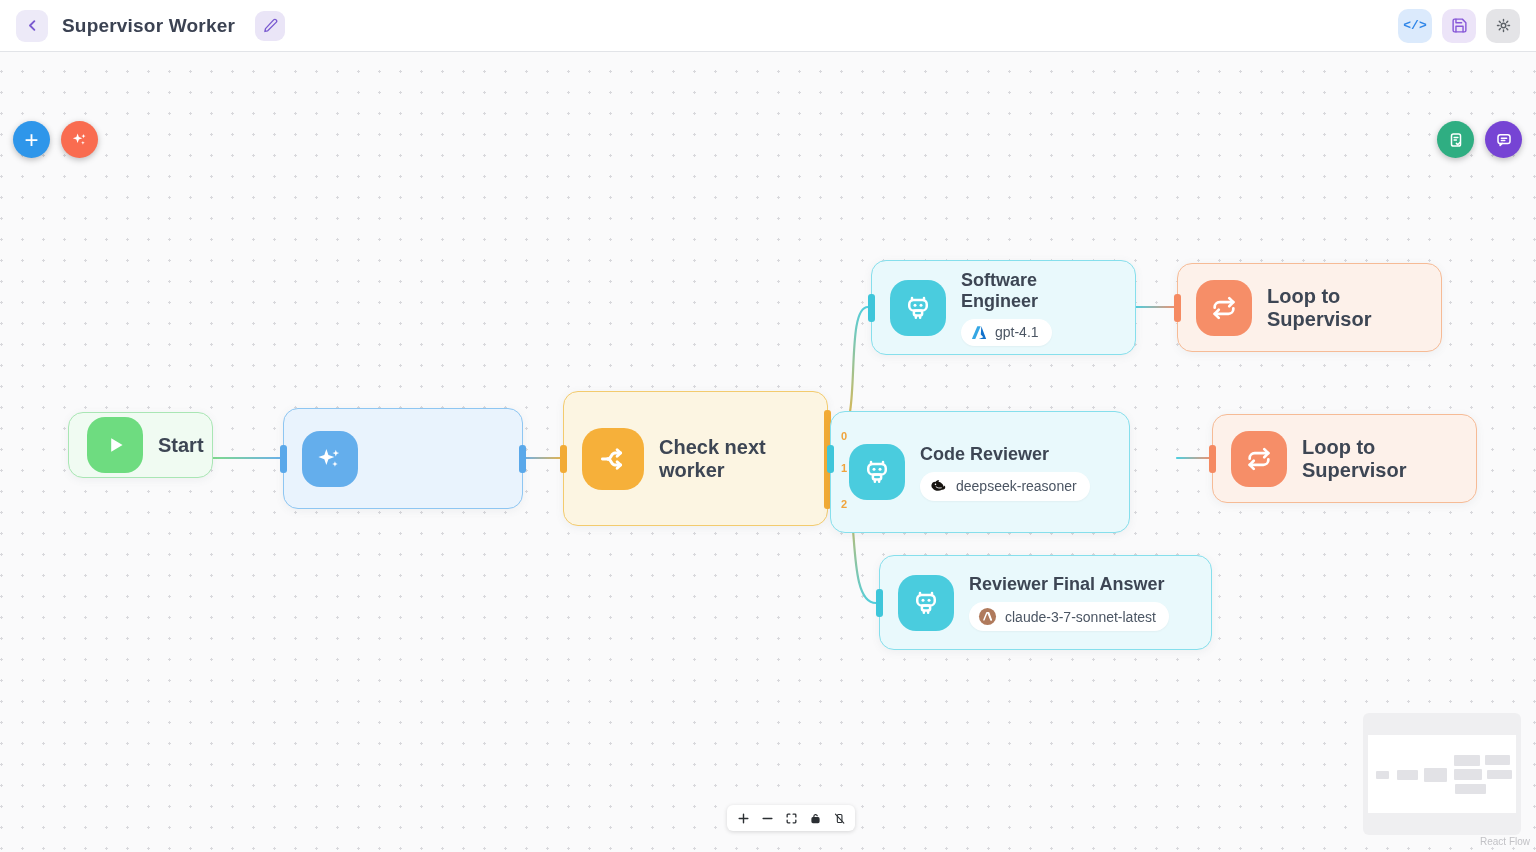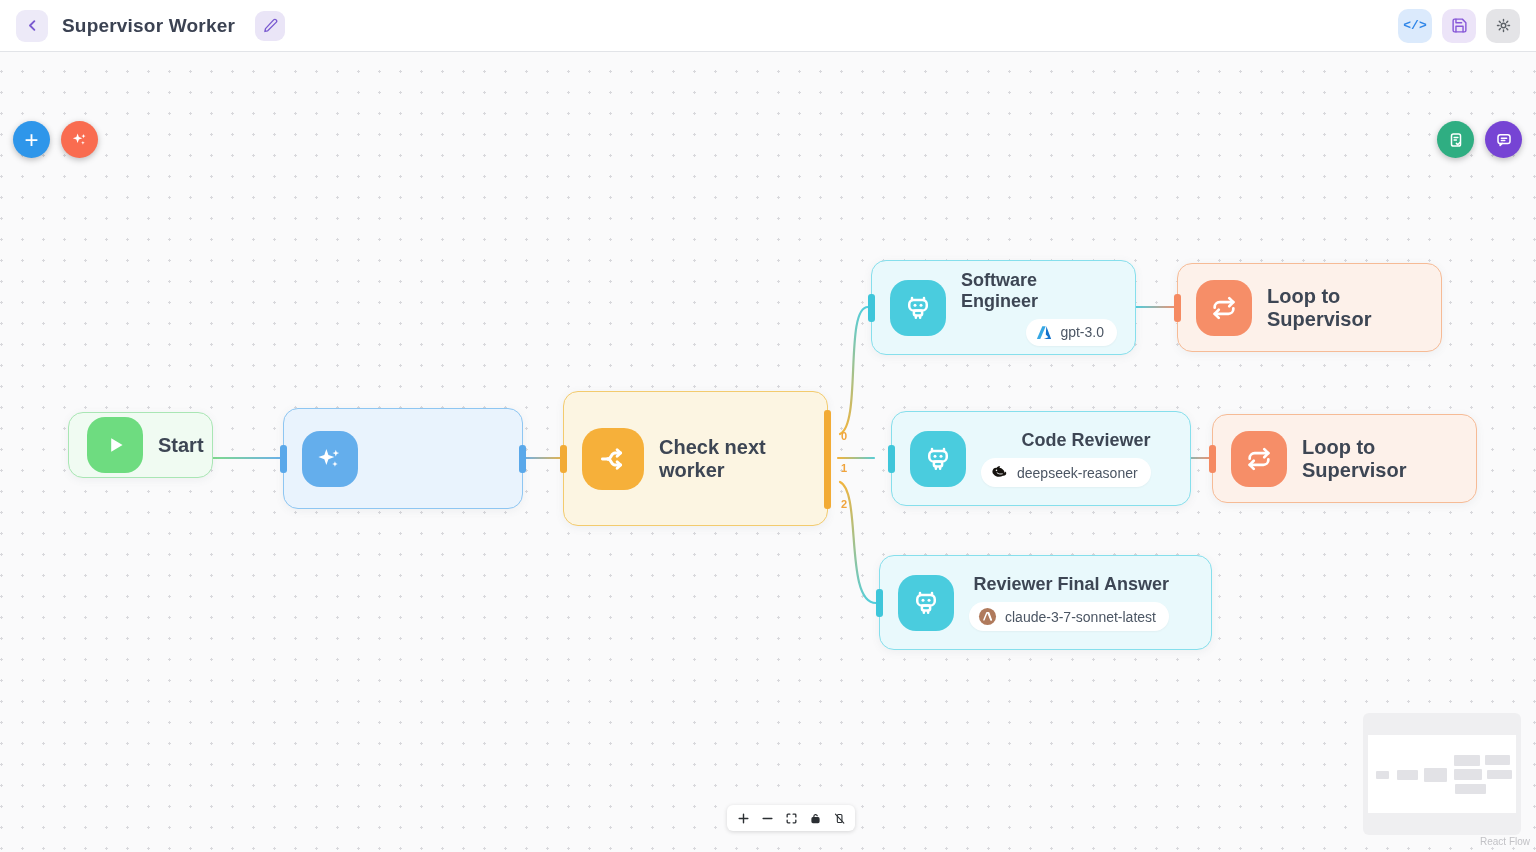--- a/index.html
+++ b/index.html
@@ -40,21 +40,21 @@
   .node.salmon { background:#fdf1ea; border:1.5px solid #f6bb96; }
 
   .nicon { width:56px; height:56px; min-width:56px; border-radius:18px; display:flex; align-items:center; justify-content:center; }
   .nicon.big { width:62px; height:62px; min-width:62px; border-radius:20px; }
   .nicon.green-bg  { background:#6edc80; }
   .nicon.blue-bg   { background:#64aeec; }
   .nicon.amber-bg  { background:#f6b03a; }
   .nicon.teal-bg   { background:#4accde; }
   .nicon.salmon-bg { background:#f68e68; }
 
-  .nbody { display:flex; flex-direction:column; gap:7px;align-items:flex-end; }
+  .nbody { display:flex; flex-direction:column; gap:7px; }
   .ntitle { font-size:18px; font-weight:700; color:#3d4654; }
   .ntitle.lg { font-size:20px; }
   .pill { display:flex; align-items:center; gap:8px; background:#fff; border-radius:18px; padding:5px 13px 5px 9px; font-size:14px; color:#4b5563; width:max-content; box-shadow:0 1px 2px rgba(0,0,0,.04); }
 
   .handle { position:absolute; width:7px; border-radius:3px; z-index:4; }
   .handle.h28 { height:28px; }
   .handle.blue-h { background:#5aa8ea; }
   .handle.amber-h { background:#f2ab35; }
   .handle.teal-h { background:#3ec6da; }
   .handle.salmon-h { background:#f58a62; }
@@ -224,39 +224,39 @@
         <path d="M10.3 18.2v1.6M13.7 18.2v1.6"></path>
       </svg>
     </div>
     <div class="nbody">
       <div class="ntitle">Software Engineer</div>
       <div class="pill">
         <svg width="17" height="17" viewBox="0 0 20 20">
             <path d="M8.6 2.5h4L6.2 17.5H2.2Z" fill="#36a7e4"></path>
             <path d="M13.3 2.5 19 17.5h-8.6l5.3-1.8-3-3.4Z" fill="#1272cc"></path>
           </svg>
-        <span>gpt-3.0</span>
+        <span>gpt-4.1</span>
       </div>
     </div>
   </div>
 
   <div class="node salmon" style="left:1177px; top:211px; width:265px; height:89px;">
     <span class="handle h28 salmon-h" style="left:-4px; top:30px;"></span>
     <div class="nicon salmon-bg">
       <svg width="28" height="28" viewBox="0 0 24 24" fill="none" stroke="#fff" stroke-width="2.3" stroke-linecap="round" stroke-linejoin="round">
           <path d="M16.5 3.5 20 7l-3.5 3.5"></path>
           <path d="M20 7H8.2A4.2 4.2 0 0 0 4 11.2v.6"></path>
           <path d="M7.5 20.5 4 17l3.5-3.5"></path>
           <path d="M4 17h11.8a4.2 4.2 0 0 0 4.2-4.2v-.6"></path>
         </svg>
     </div>
     <div class="ntitle lg">Loop to Supervisor</div>
   </div>
 
-  <div class="node teal" style="left:891px; top:359px; width:300px; height:95px;">
+  <div class="node teal" style="left:830px; top:359px; width:300px; height:122px;">
     <span class="handle h28 teal-h" style="left:-4px; top:33px;"></span>
     <div class="nicon teal-bg">
       <svg width="30" height="30" viewBox="0 0 24 24" fill="none" stroke="#fff" stroke-width="2" stroke-linecap="round" stroke-linejoin="round">
         <rect x="5" y="5.5" width="14" height="8.5" rx="3.5"></rect>
         <circle cx="9.6" cy="9.7" r="1.2" fill="#fff" stroke="none"></circle>
           <circle cx="14.4" cy="9.7" r="1.2" fill="#fff" stroke="none"></circle>
         <path d="M7.2 4v1.5M16.8 4v1.5"></path>
         <rect x="8.7" y="14" width="6.6" height="4" rx="1.6"></rect>
         <path d="M10.3 18.2v1.6M13.7 18.2v1.6"></path>
       </svg>

